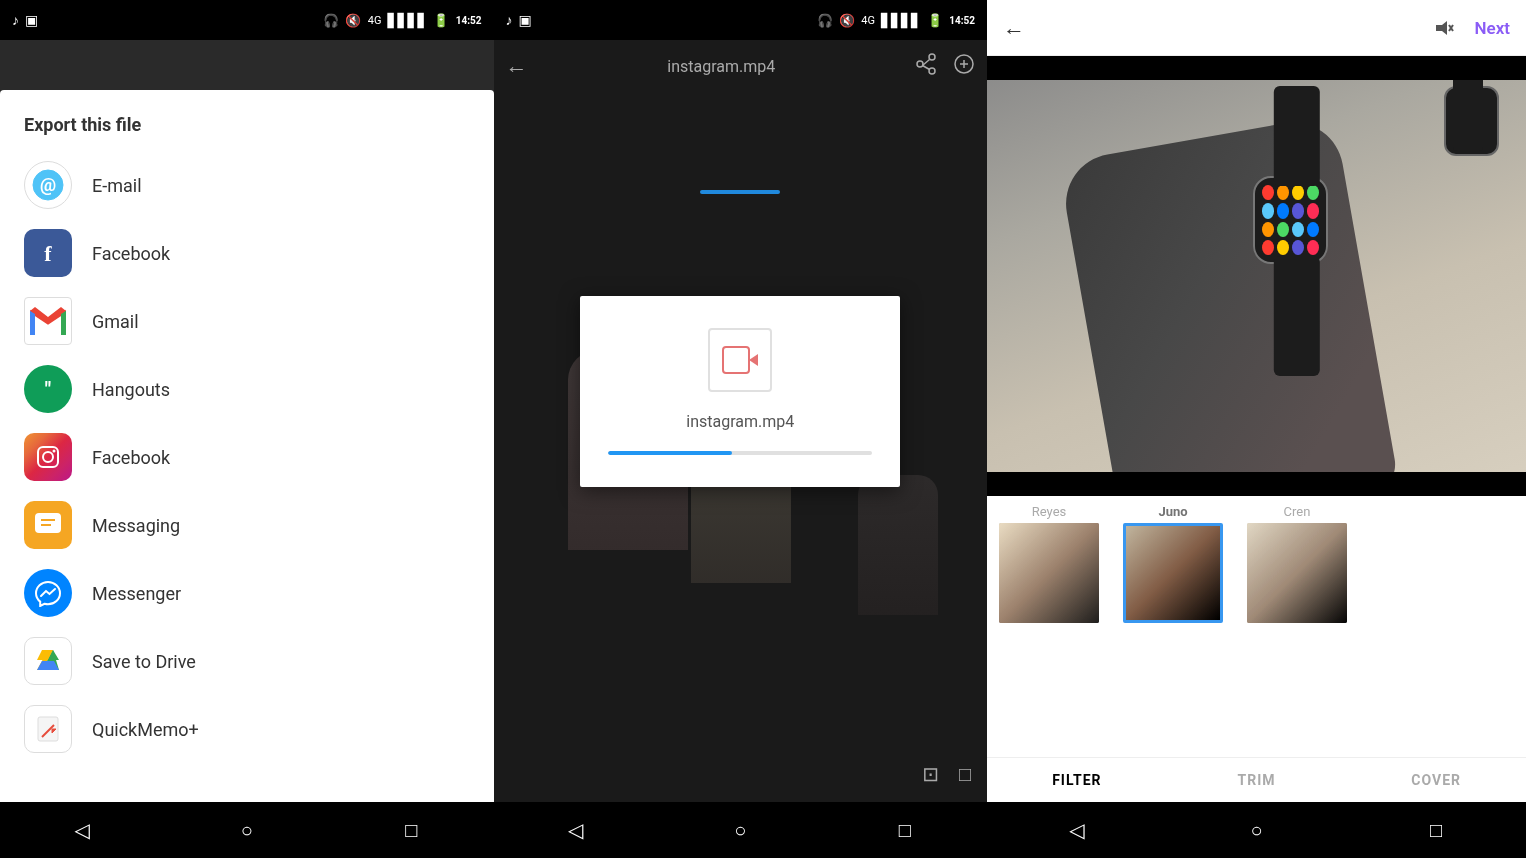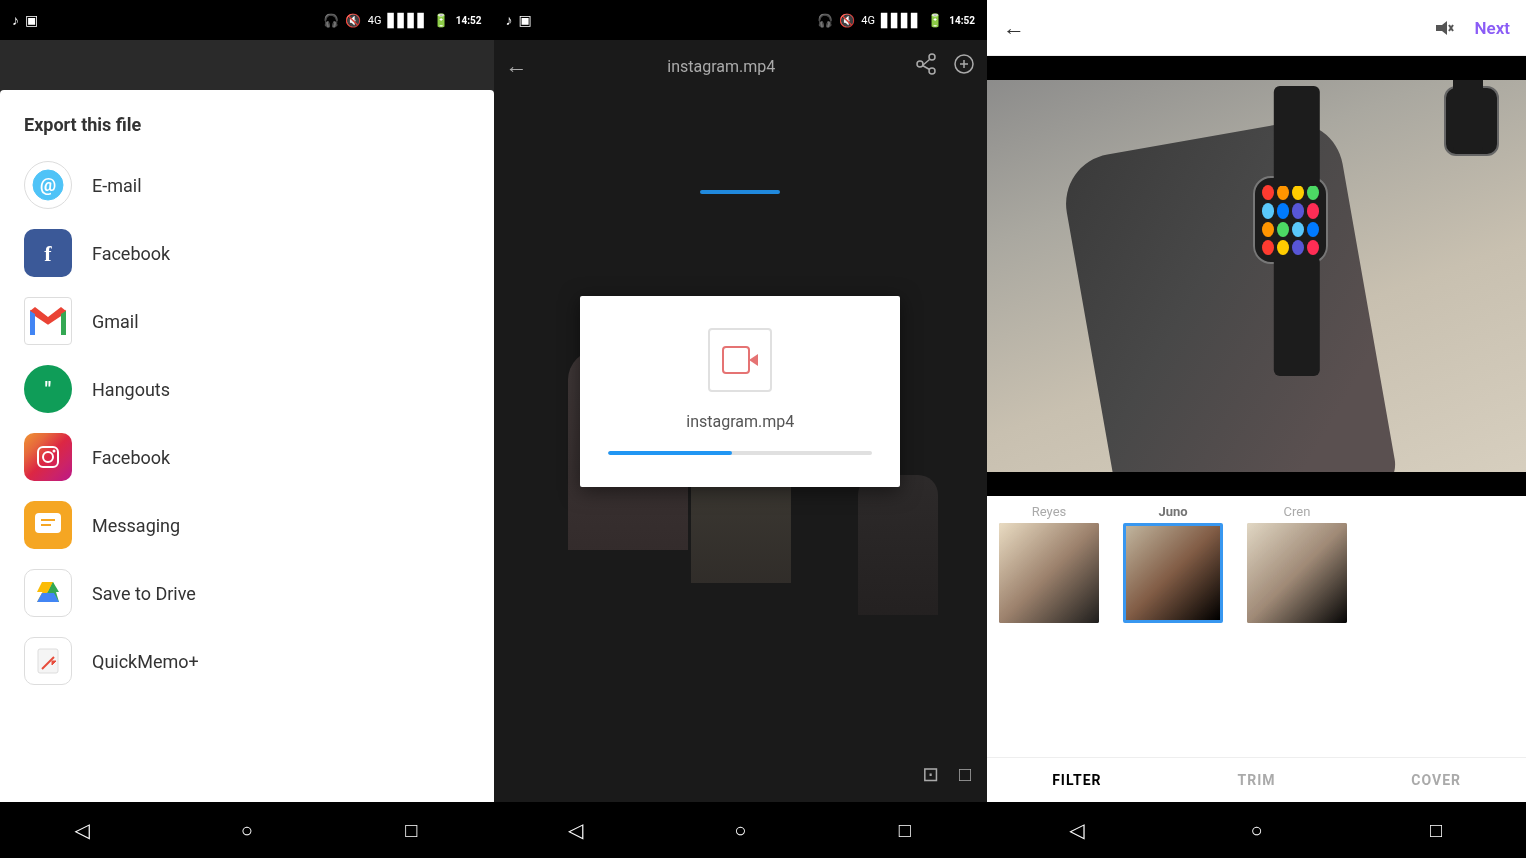--- a/index.html
+++ b/index.html
@@ -382,20 +382,29 @@
       <div class="app-icon" style="background:#f5a623;border-radius:10px;width:48px;height:48px;display:flex;align-items:center;justify-content:center;">
         <svg width="30" height="28" viewBox="0 0 30 28">
           <rect x="2" y="2" width="26" height="20" rx="4" fill="white"></rect>
           <line x1="8" y1="9" x2="22" y2="9" stroke="#f5a623" stroke-width="2"></line>
           <line x1="8" y1="14" x2="18" y2="14" stroke="#f5a623" stroke-width="2"></line>
         </svg>
       </div>
       <span class="app-label">Messaging</span>
     </div>
 
+    <div class="export-item">
+      <div class="app-icon" style="background:#0084ff;border-radius:50%;width:48px;height:48px;display:flex;align-items:center;justify-content:center;">
+        <svg width="28" height="28" viewBox="0 0 28 28">
+          <path d="M14 3 C7.4 3 2 8 2 14.2 C2 17.6 3.6 20.6 6.2 22.6 L6.2 27 L10.4 24.8 C11.6 25.1 12.8 25.3 14 25.3 C20.6 25.3 26 20.3 26 14.2 C26 8 20.6 3 14 3 Z" fill="none" stroke="white" stroke-width="2"></path>
+          <path d="M7 17 L12 12 L15.5 15 L21 10" stroke="white" stroke-width="2" fill="none" stroke-linecap="round"></path>
+        </svg>
+      </div>
+      <span class="app-label">Messenger</span>
+    </div>
 
     <div class="export-item">
       <div class="app-icon" style="background:#fff;border:1.5px solid #ddd;border-radius:10px;width:48px;height:48px;display:flex;align-items:center;justify-content:center;">
         <svg width="34" height="30" viewBox="0 0 34 30">
           <path d="M17 4 L6 24 L11 24 L22 4 Z" fill="#FBBC05"></path>
           <path d="M22 4 L11 24 L28 24 L28 24 Z" fill="#34A853"></path>
           <path d="M6 24 L28 24 L23 15 L11 15 Z" fill="#4285F4"></path>
           <path d="M11 4 L22 4 L17 14 L6 14 Z" fill="#FBBC05"></path>
           <path d="M22 4 L28 14 L17 14 L22 4 Z" fill="#34A853"></path>
           <path d="M6 14 L11 24 L0 24 Z" fill="#EA4335" opacity="0"></path>

